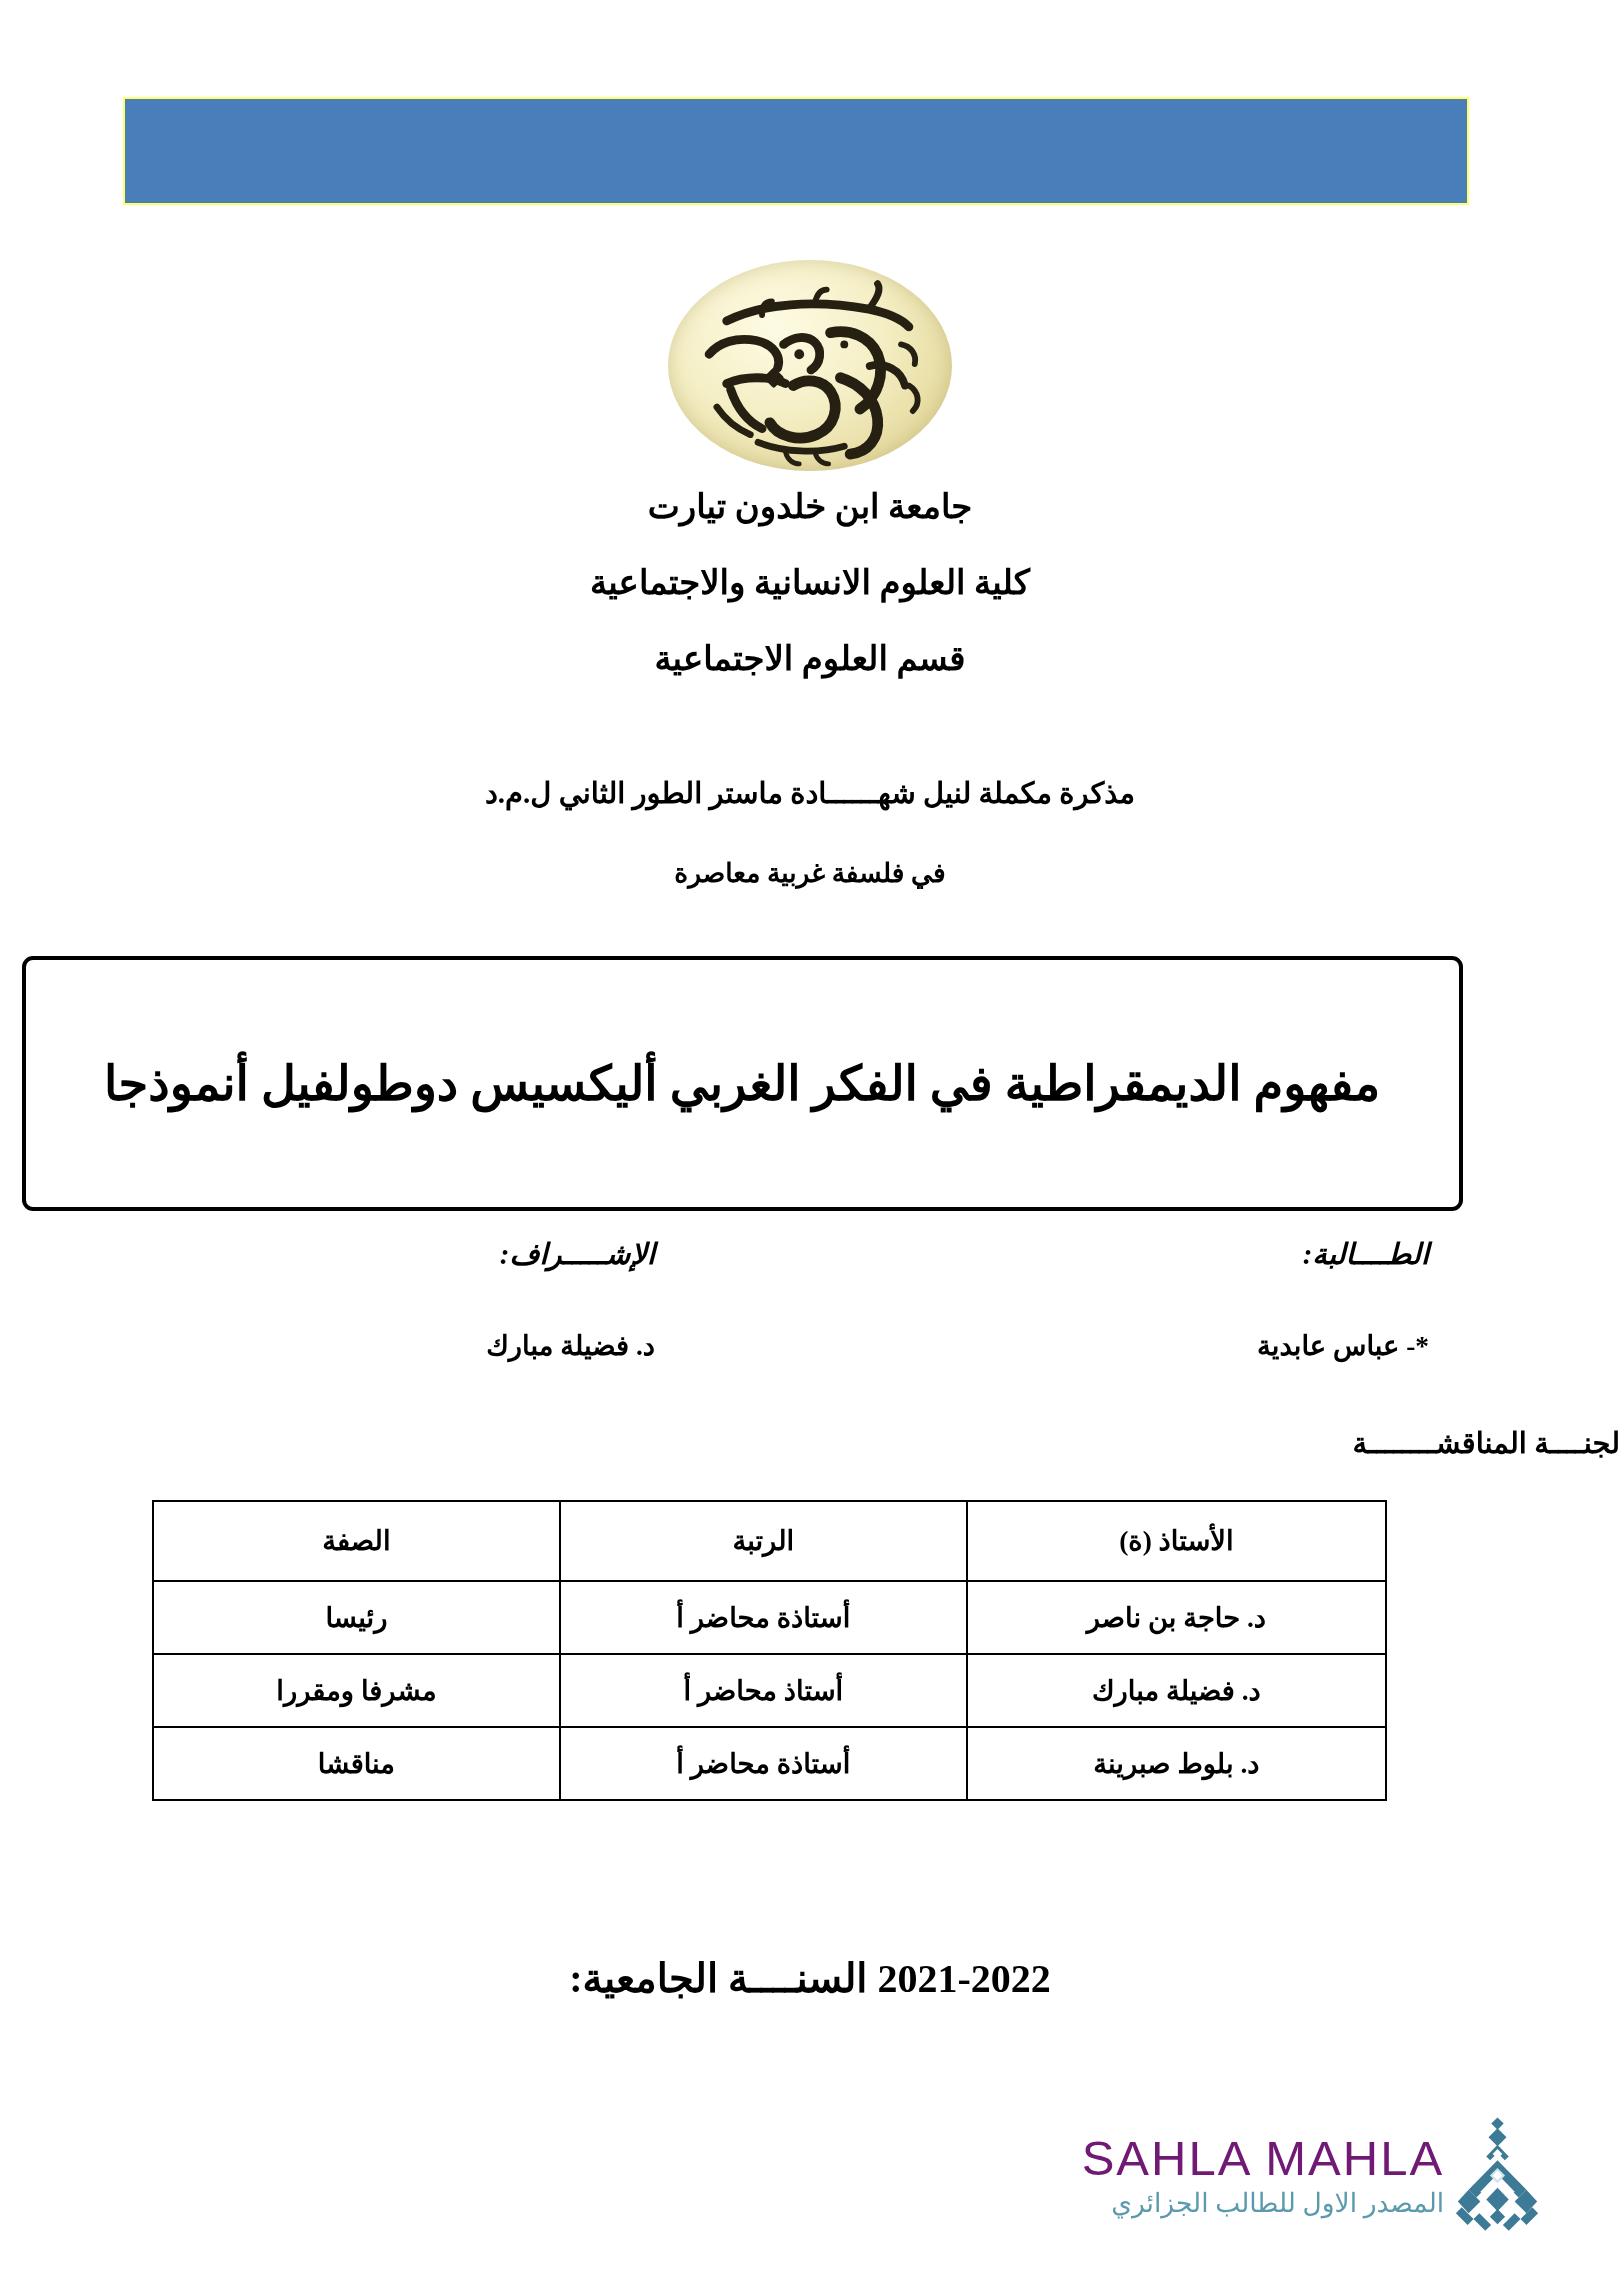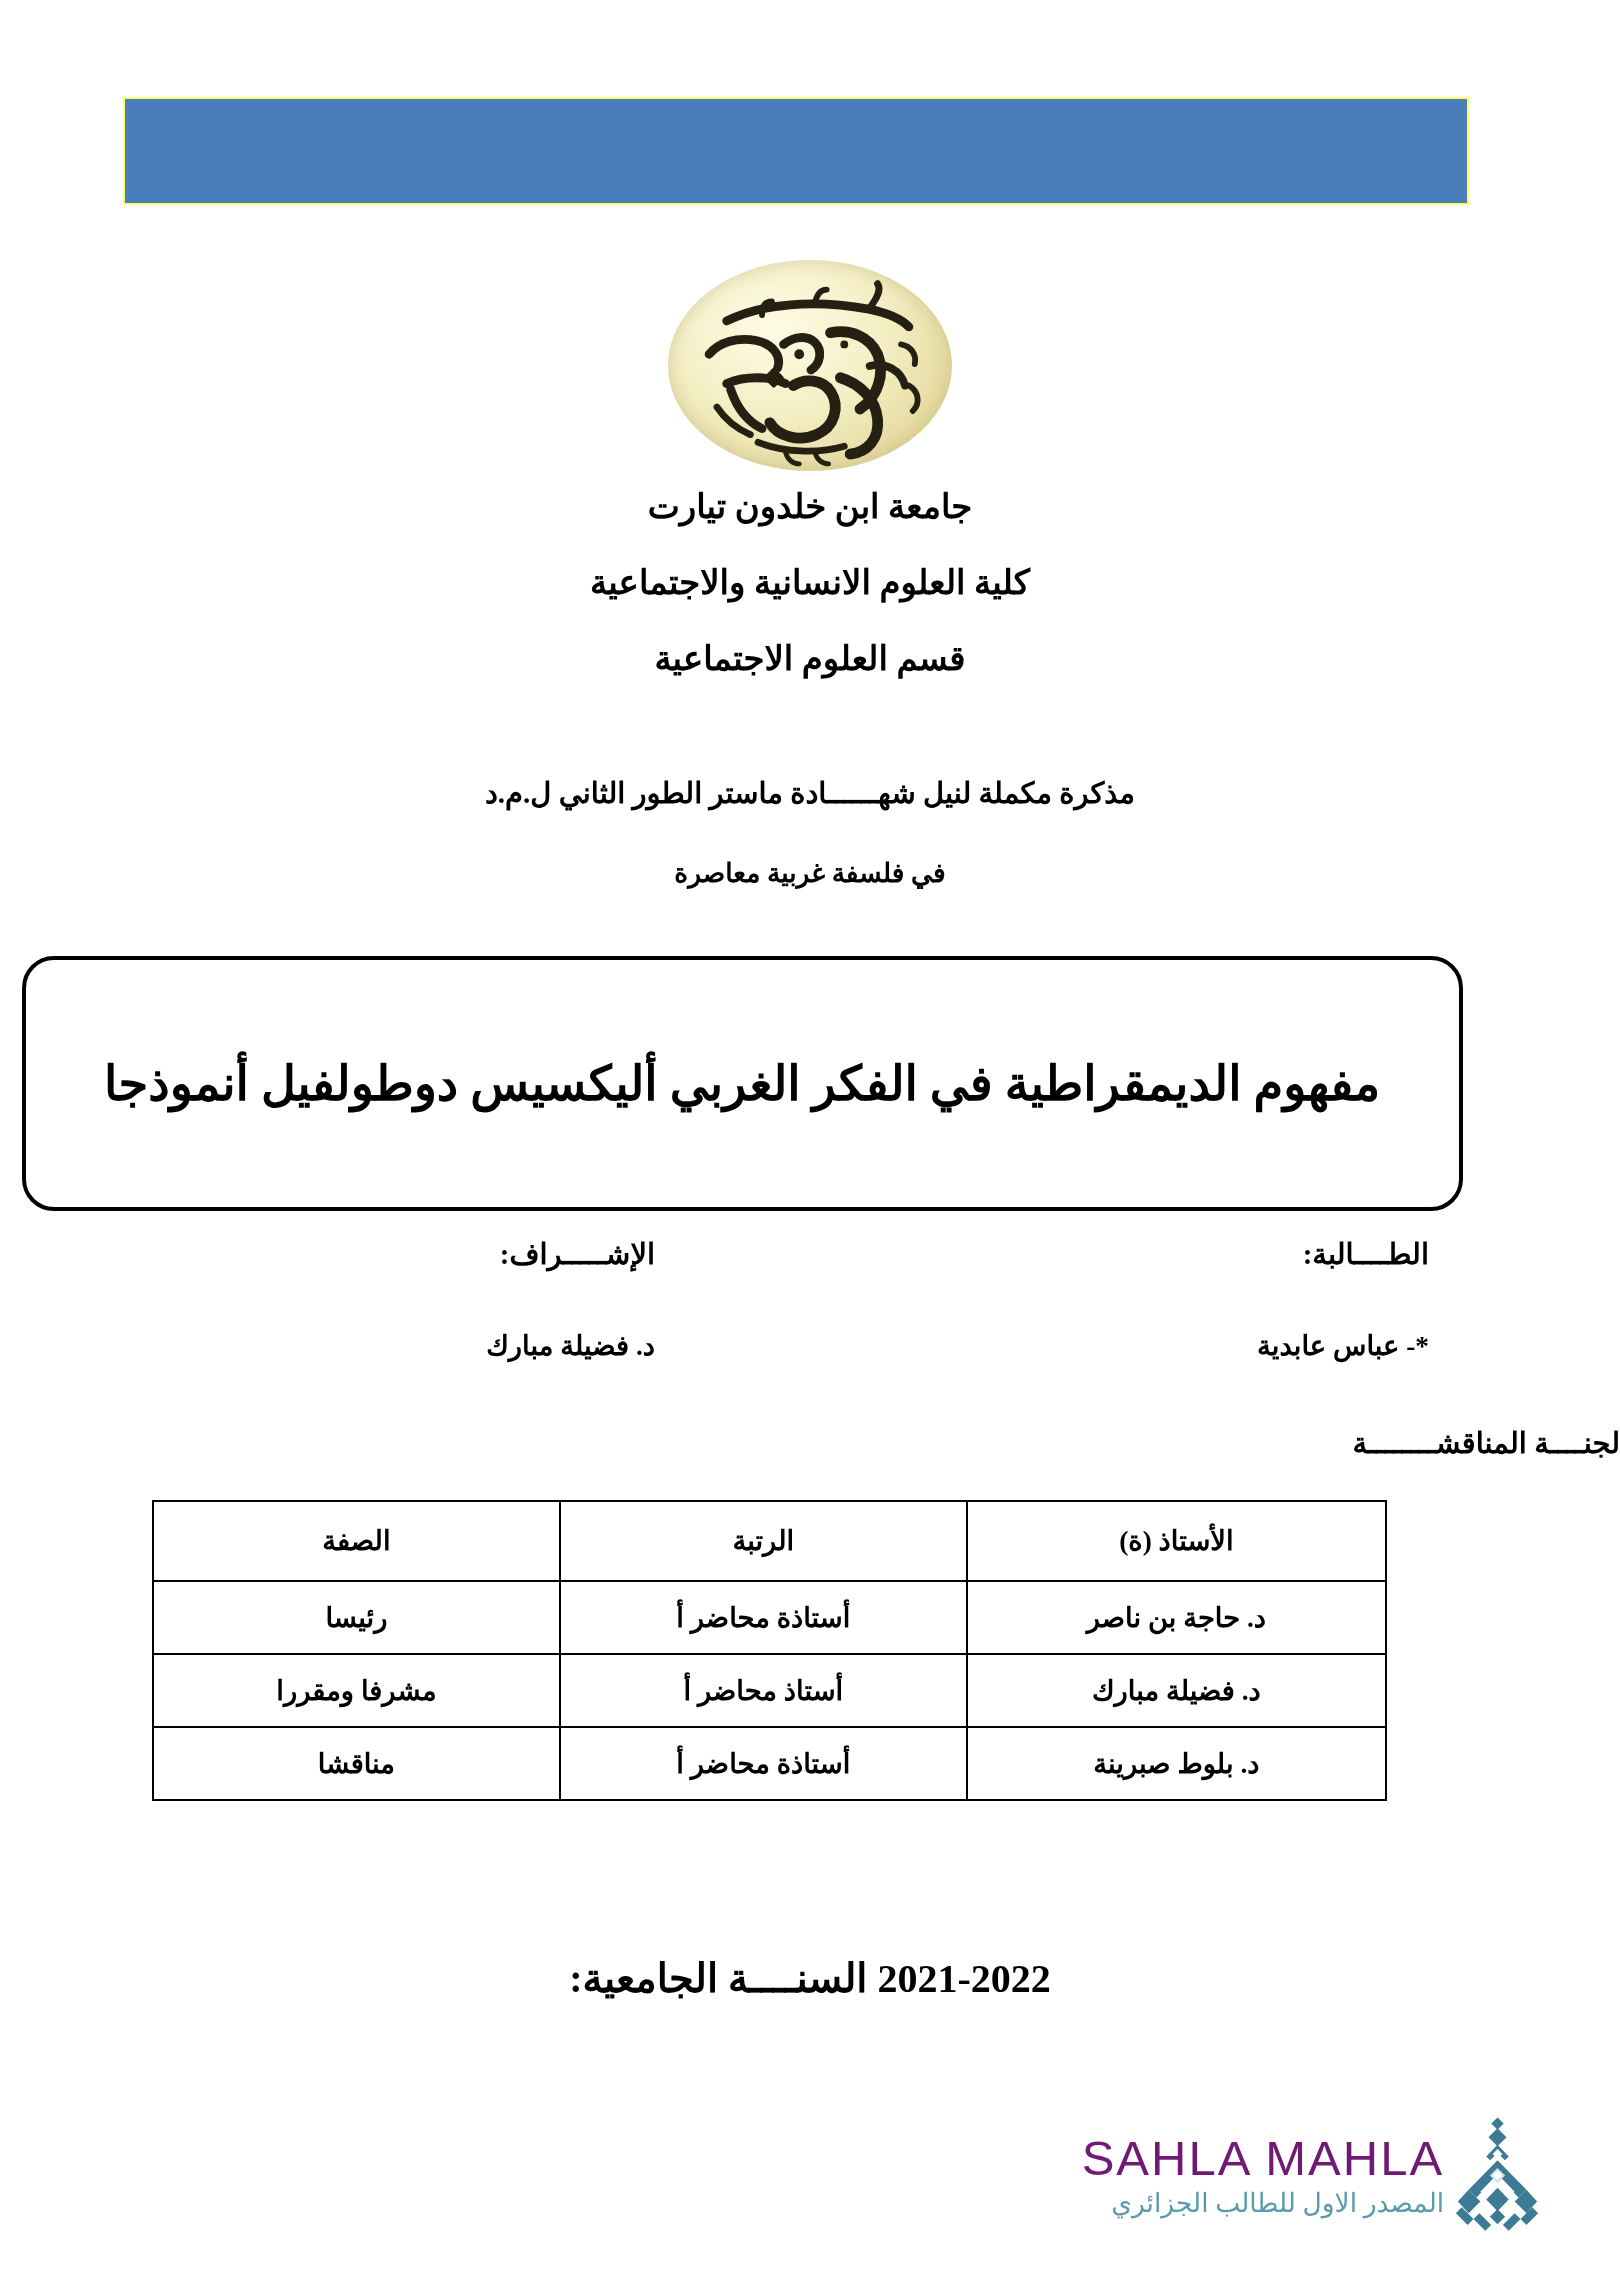--- a/index.html
+++ b/index.html
@@ -93,21 +93,21 @@
   }
 
   
   .title-box {
     position: absolute;
     left: 21.6px;
     top: 956px;
     width: 1441px;
     height: 255px;
     border: 4.9px solid #000000;
-    border-radius: 32px;
+    border-radius: 11px;
     box-sizing: border-box;
     display: flex;
     align-items: center;
     justify-content: center;
     background: #ffffff;
   }
   .title-text {
     font-family: "Liberation Serif", "DejaVu Serif", serif;
     font-weight: bold;
     font-size: 48px;
@@ -131,20 +131,21 @@
     text-align: right;
   }
   .credit-col.student { right: 191px; margin-left: 30px; }
   .credit-col.supervisor { right: 965px; }
   .credit-label {
     font-family: "Liberation Serif", "DejaVu Serif", serif;
     font-weight: bold;
     font-size: 29px;
     margin-bottom: 59px;
     white-space: nowrap;
+    font-style: italic;
   }
   .credit-value {
     font-family: "Liberation Serif", "DejaVu Serif", serif;
     font-weight: bold;
     font-size: 27.4px;
     white-space: nowrap;
   }
 
   
   .committee-heading {

